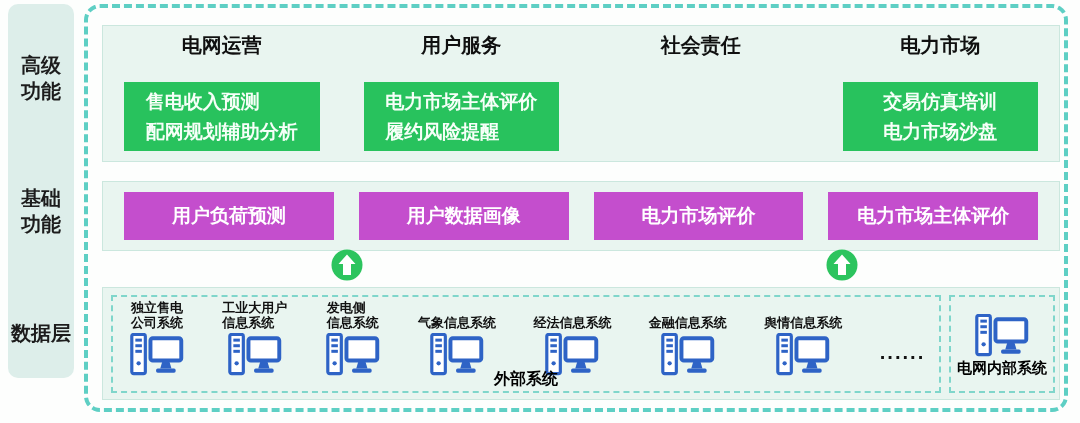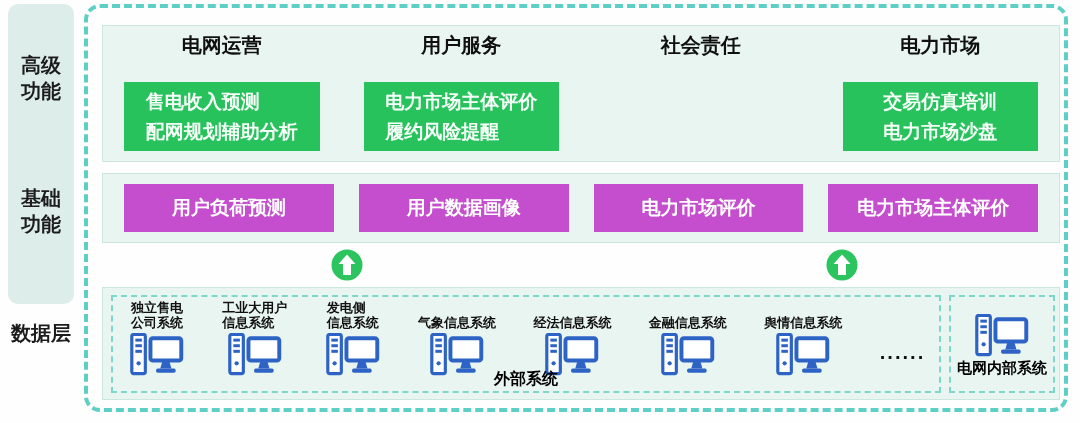--- a/index.html
+++ b/index.html
@@ -3,42 +3,42 @@
 <meta charset="utf-8">
 <style>
   html,body{margin:0;padding:0;background:#ffffff;}
   .canvas{
     position:relative;width:1080px;height:423px;background:#fdfefd;
     font-family:"DejaVu Sans","Liberation Sans",sans-serif;overflow:hidden;
   }
   .prewrap{white-space:pre-line;}
 
   
-  .sidebar{position:absolute;left:8px;top:4px;width:66px;height:300px;
+  .sidebar{position:absolute;left:8px;top:4px;width:66px;height:374px;
     background:#ddeeea;border-radius:10px;}
   .side-label{position:absolute;width:100%;text-align:center;font-weight:bold;
     font-size:20px;color:#1c1c1c;line-height:1.3;}
   .side-adv{top:48px;} .side-bas{top:181px;} .side-dat{top:316px;}
 
   
   .main-frame{position:absolute;left:84px;top:4px;width:984px;height:408px;
     border:4px dashed #5ecfc4;border-radius:16px;box-sizing:border-box;}
 
   
   .band{position:absolute;left:102px;width:958px;background:#e9f5f0;
     border:1px solid #cbe7de;box-sizing:border-box;}
   .band-advanced{top:25px;height:137px;display:flex;gap:44px;padding:0 21px;}
   .adv-col{flex:1;display:flex;flex-direction:column;min-width:0;gap:21px;}
   .col-header{height:32px;display:flex;align-items:center;justify-content:center;
     font-size:20px;font-weight:bold;color:#101010;padding-top:3px;}
   .green-box{flex:1;margin-bottom:10px;background:#28c25d;color:#f6fff8;
     font-size:19px;font-weight:bold;display:flex;align-items:center;
     justify-content:center;line-height:1.55;}
 
-  .band-basic{top:173px;height:70px;display:flex;gap:25px;padding:10px 21px;}
+  .band-basic{top:181px;height:70px;display:flex;gap:25px;padding:10px 21px;}
   .magenta-box{flex:1;background:#c44ecd;color:#ffffff;font-size:19px;
     font-weight:bold;display:flex;align-items:center;justify-content:center;
     text-align:center;}
 
   
   .up-arrow{position:absolute;top:249px;width:32px;height:32px;}
   .arrow-1{left:331px;} .arrow-2{left:826px;}
 
   
   .band-data{top:287px;height:113px;}

